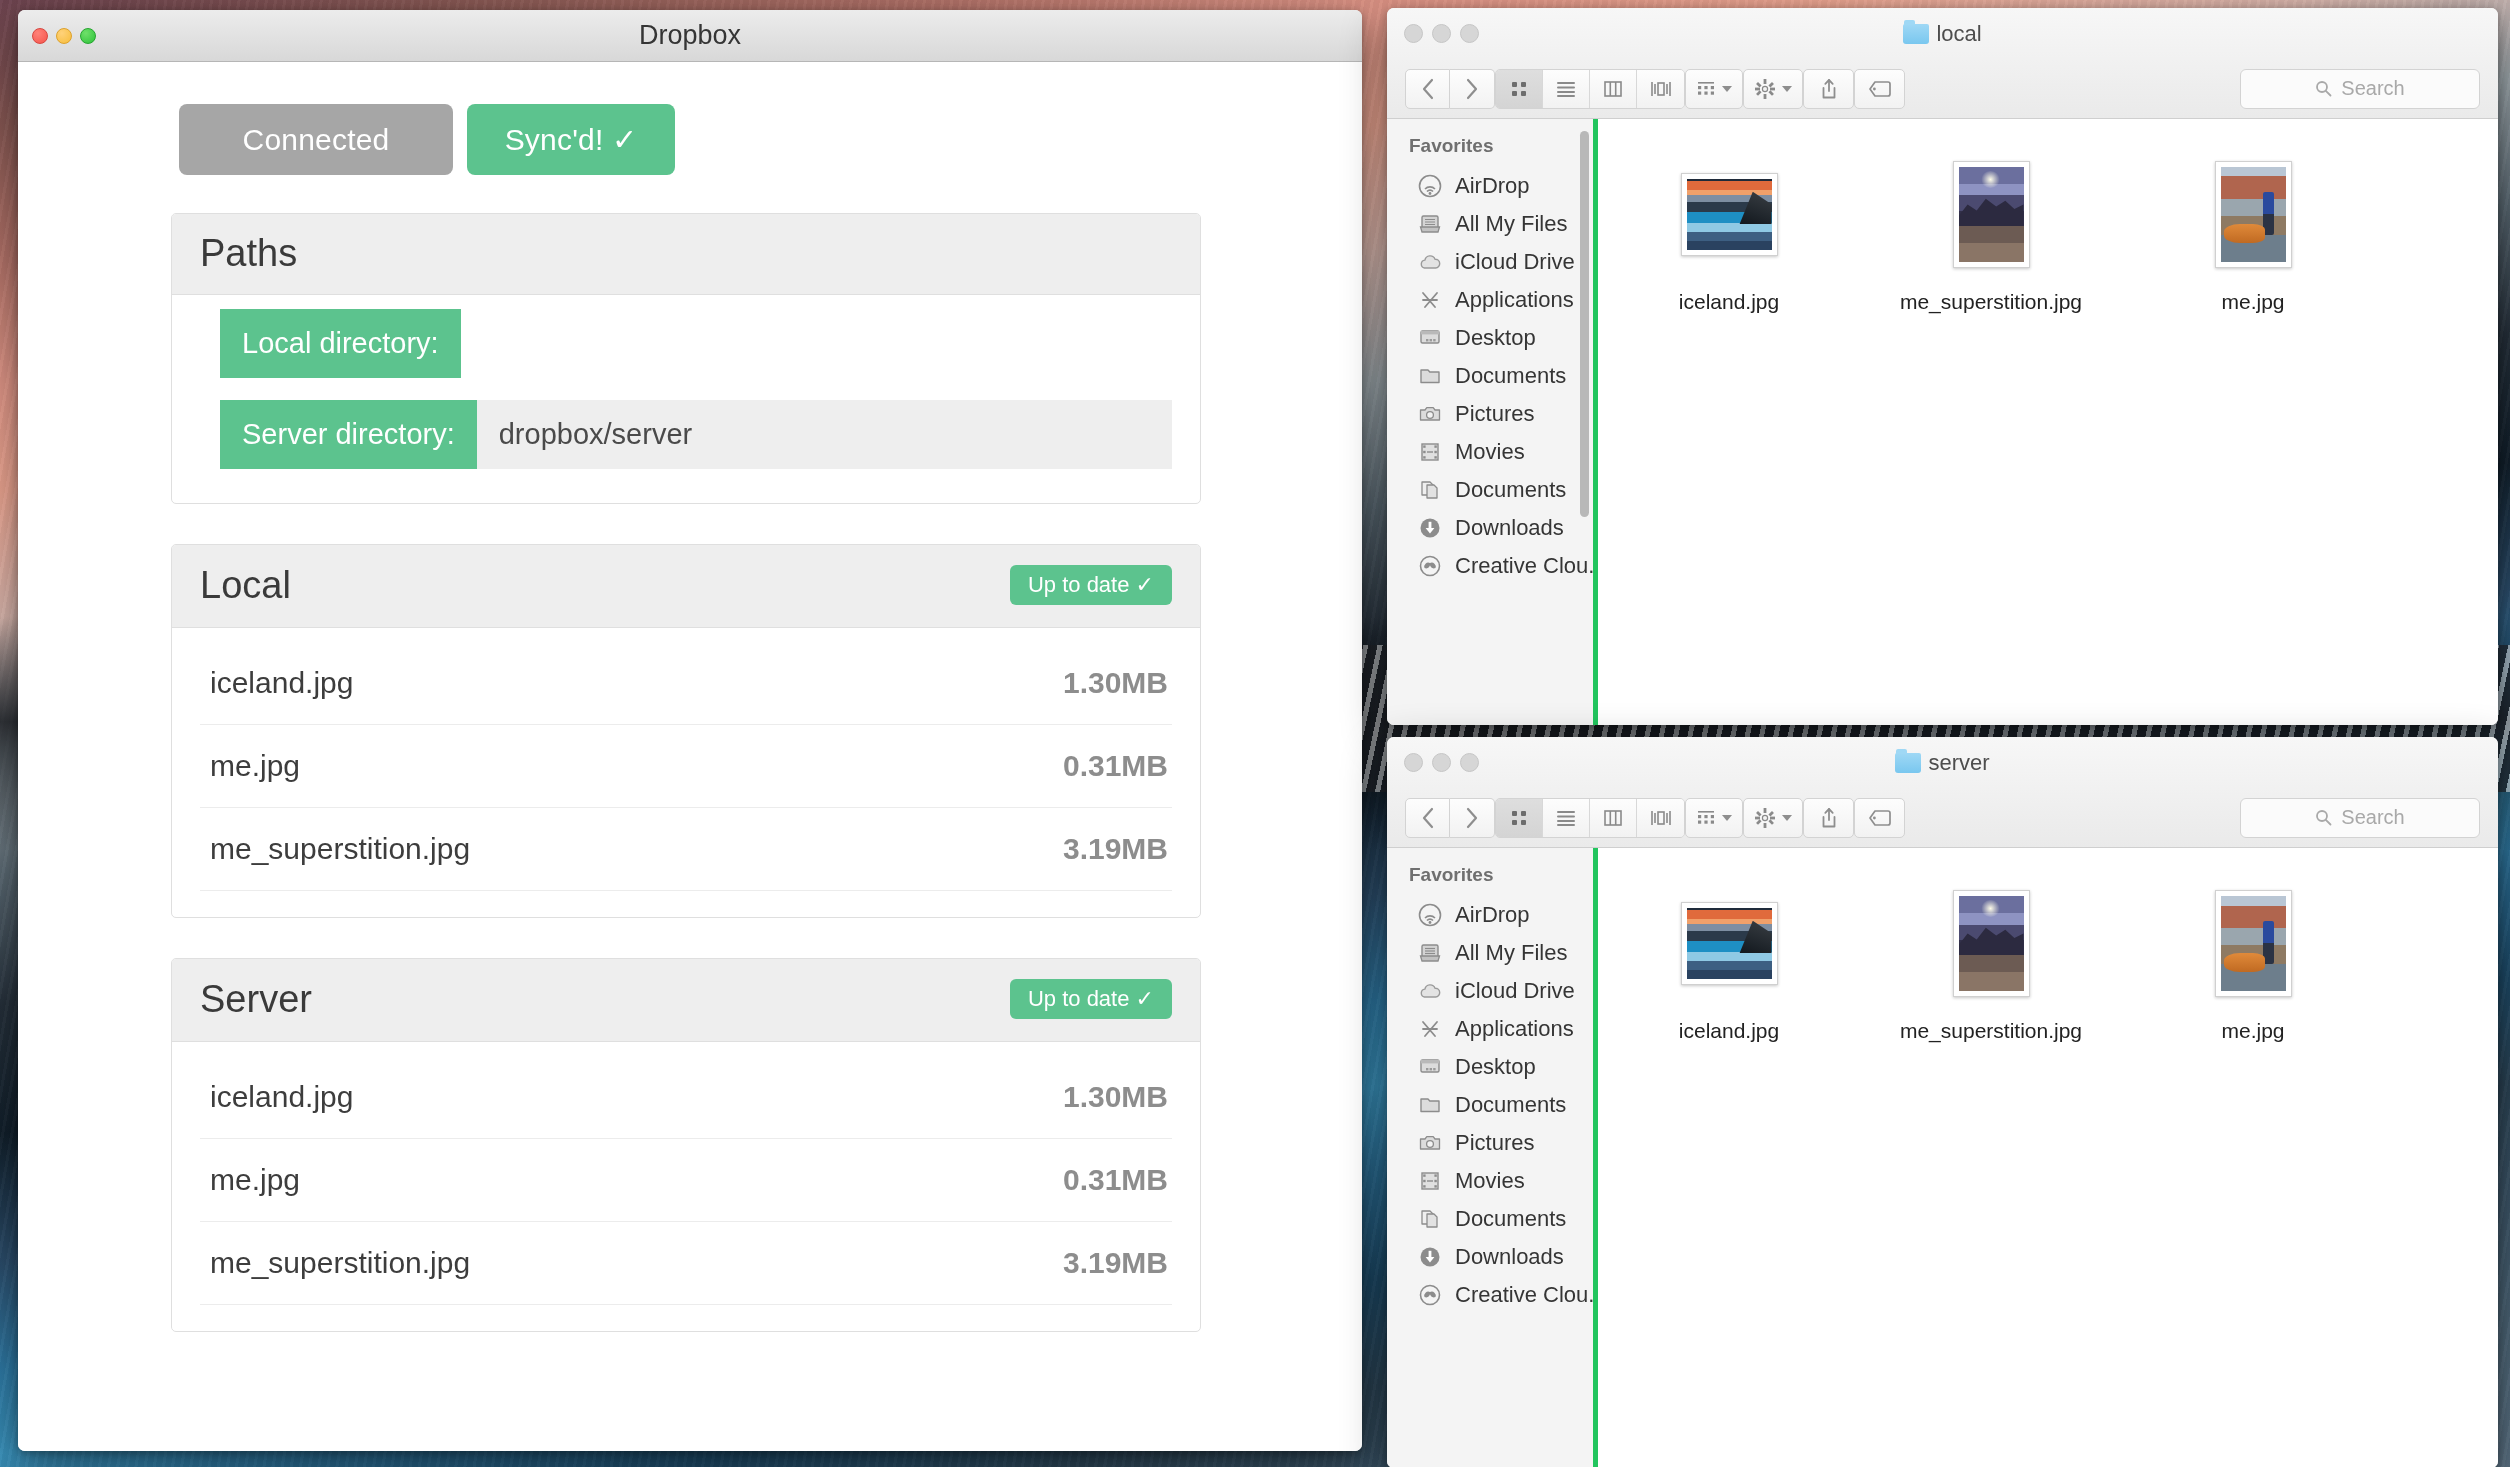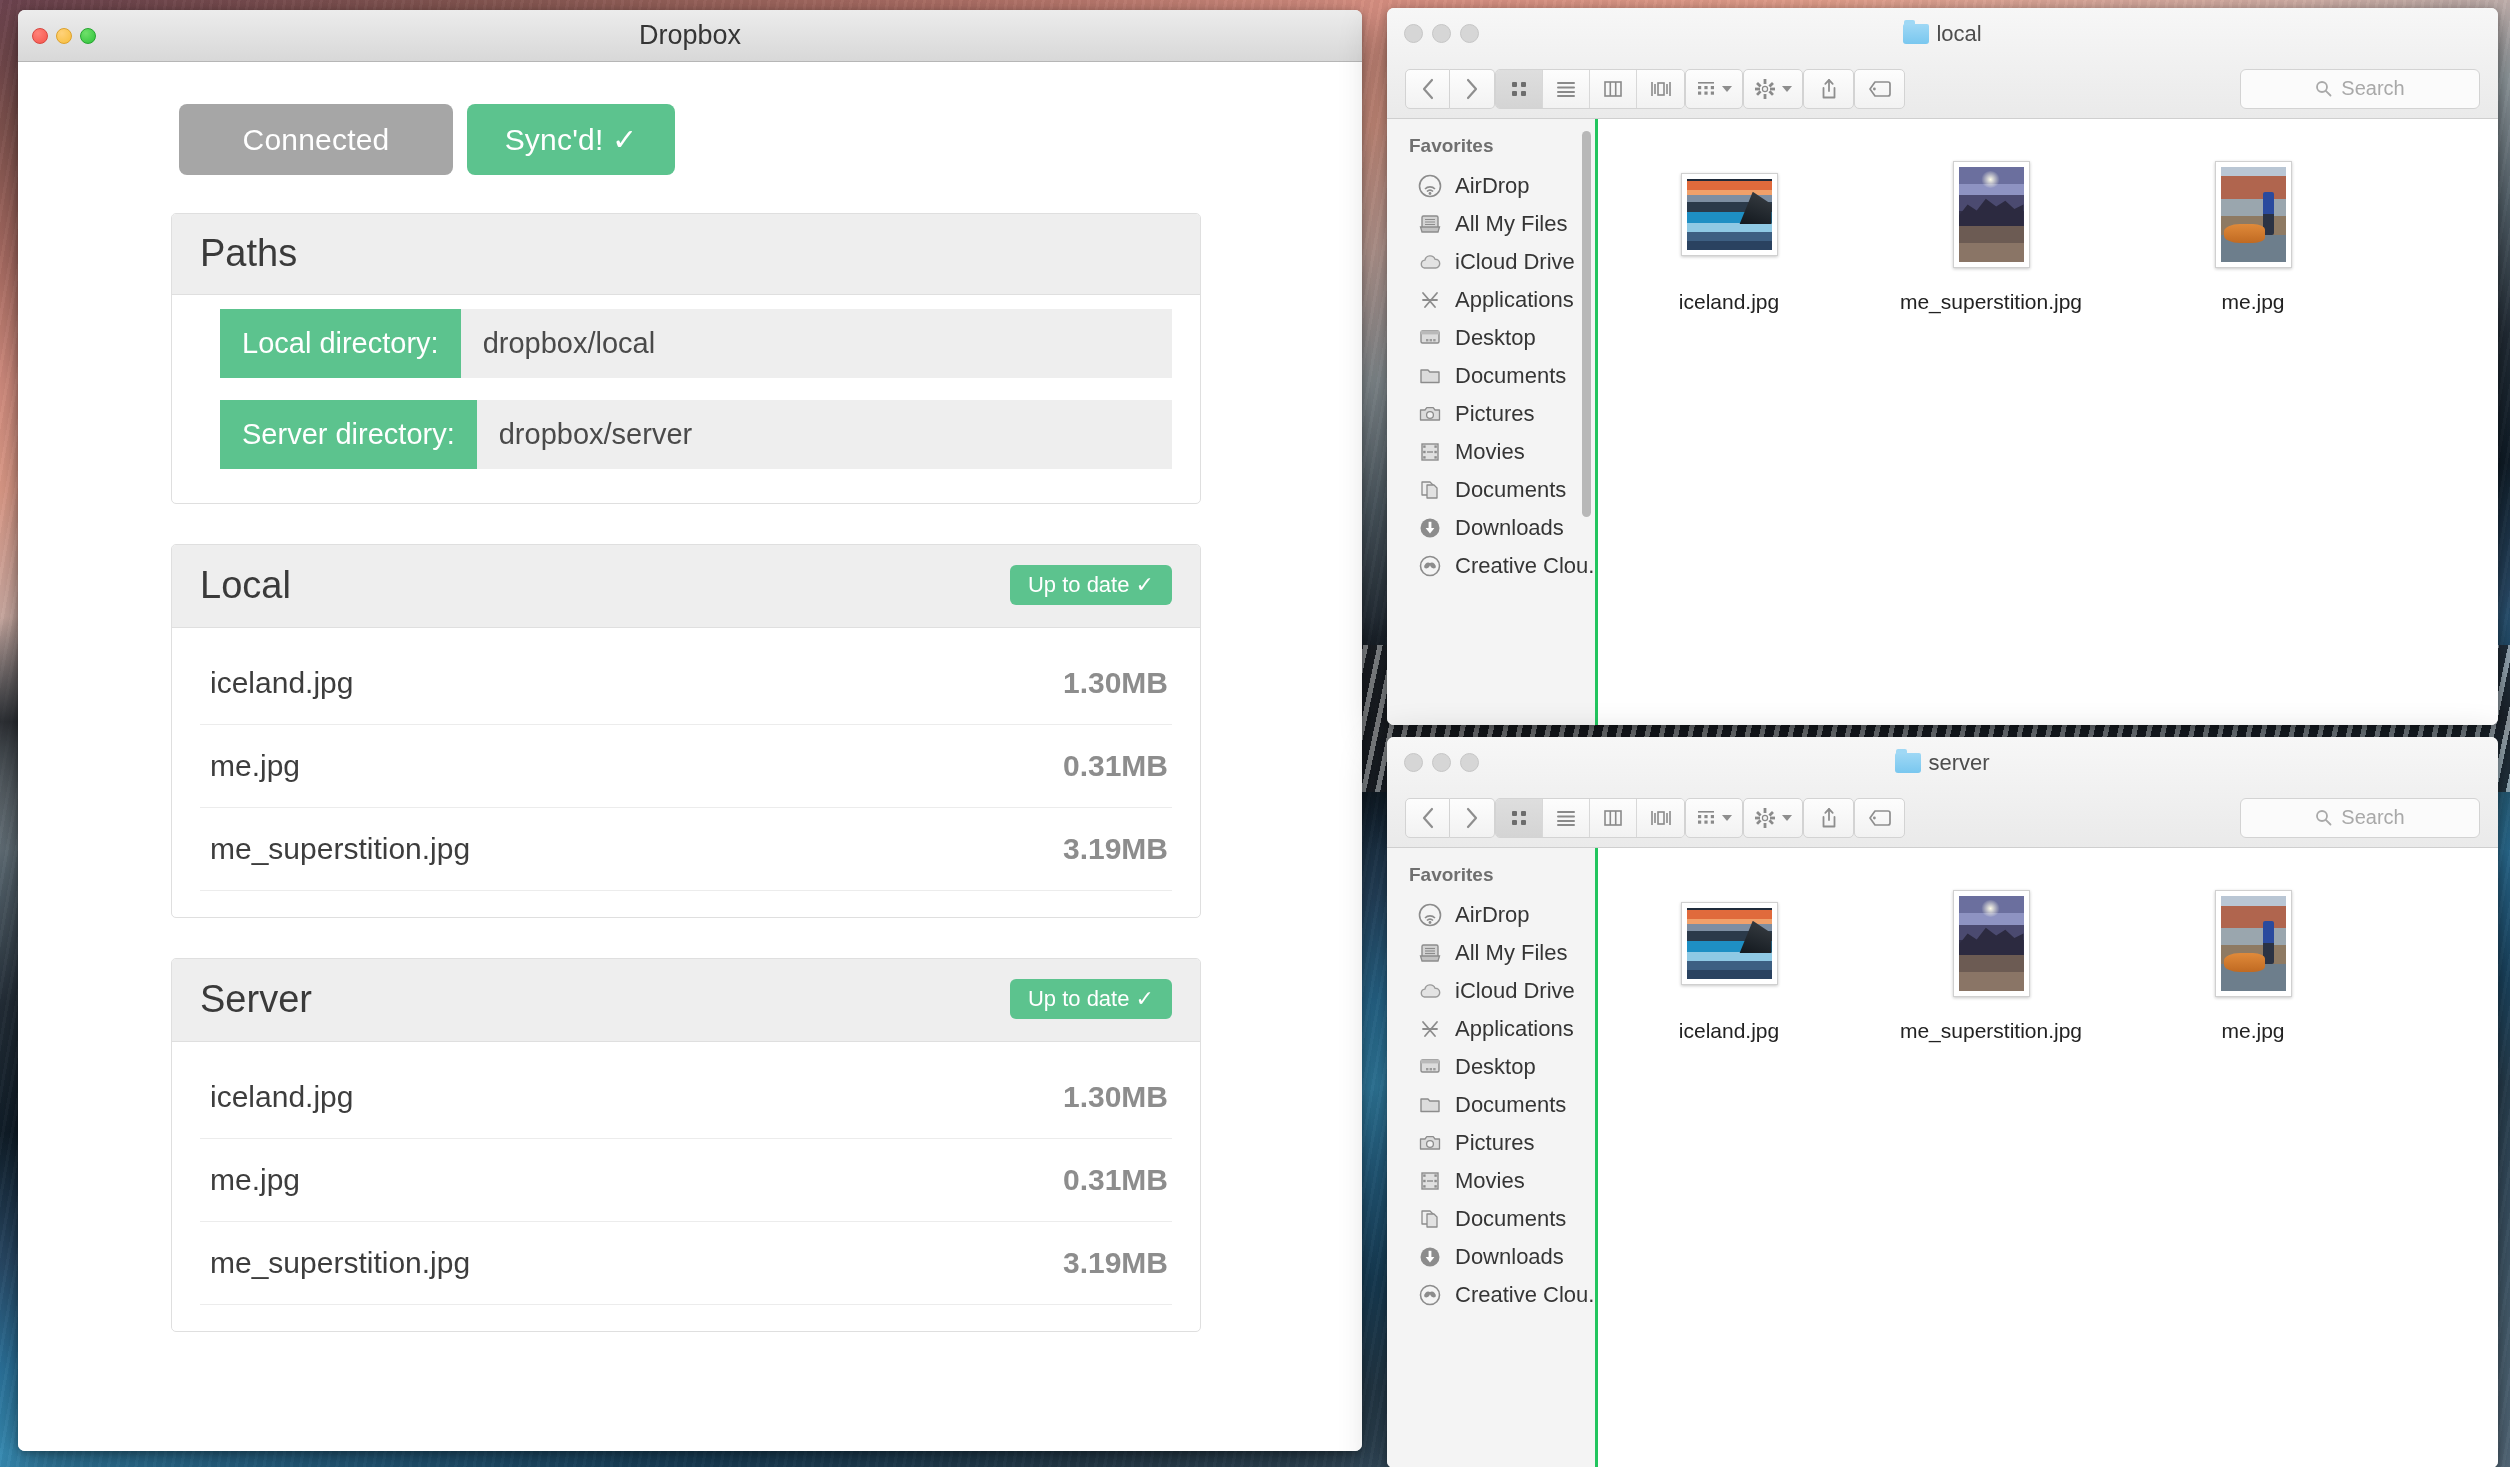--- a/index.html
+++ b/index.html
@@ -222,21 +222,21 @@
     margin-left: auto; width: 240px; height: 40px;
     border: 1px solid #d3d3d3; border-radius: 6px; background: #fbfbfb;
     display: flex; align-items: center; justify-content: center; gap: 9px;
     color: #a9a9a9; font-size: 20px;
   }
 
   .finder-body { flex: 1; display: flex; min-height: 0; }
   .sidebar {
     width: 211px; flex: none;
     background: #f4f4f4;
-    border-right: 3px solid #22c55e;
+    border-right: 5px solid #22c55e;
     padding-top: 16px;
     position: relative;
     overflow: hidden;
   }
   .sb-head {
     font-size: 19px; font-weight: bold; color: #6f6f6f;
     padding: 0 0 10px 22px;
   }
   .sb-item {
     display: flex; align-items: center; gap: 12px;
@@ -334,21 +334,20 @@
       <button class="btn green">Sync'd! ✓</button>
     </div>
 
     <div class="panel">
       <div class="panel-head">
         <div class="panel-title">Paths</div>
       </div>
       <div class="panel-body">
         <div class="path-row">
           <div class="path-label">Local directory:</div>
-          <div class="path-value">dropbox/local</div>
         </div>
         <div class="path-row">
           <div class="path-label">Server directory:</div>
           <div class="path-value">dropbox/server</div>
         </div>
       </div>
     </div>
 
     <div class="panel">
       <div class="panel-head">

